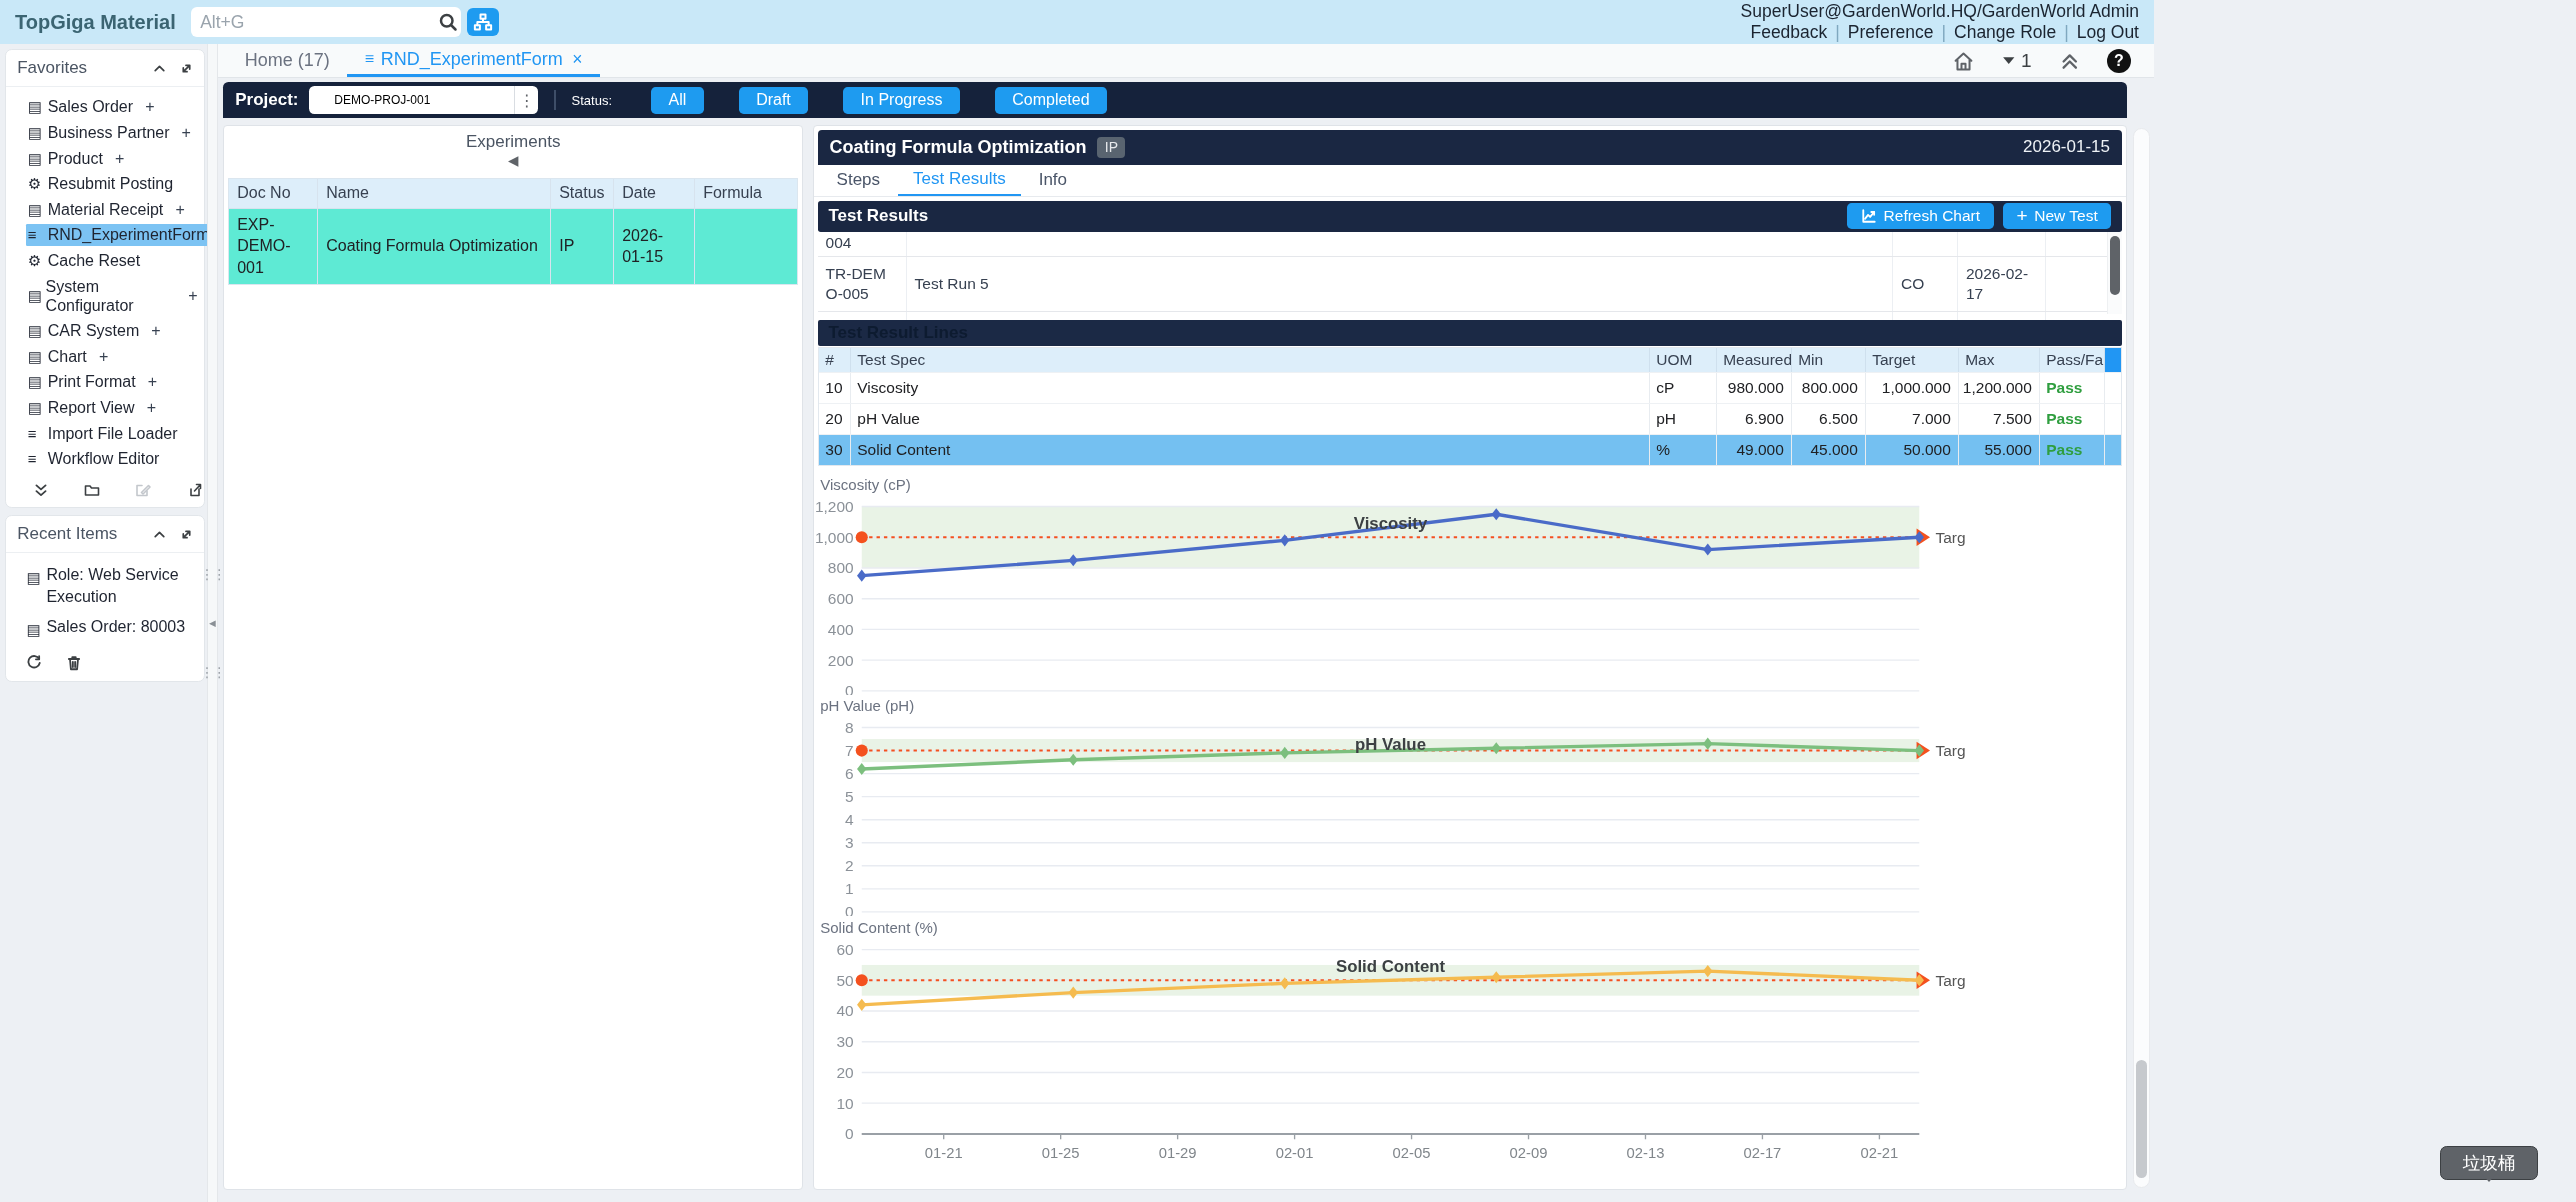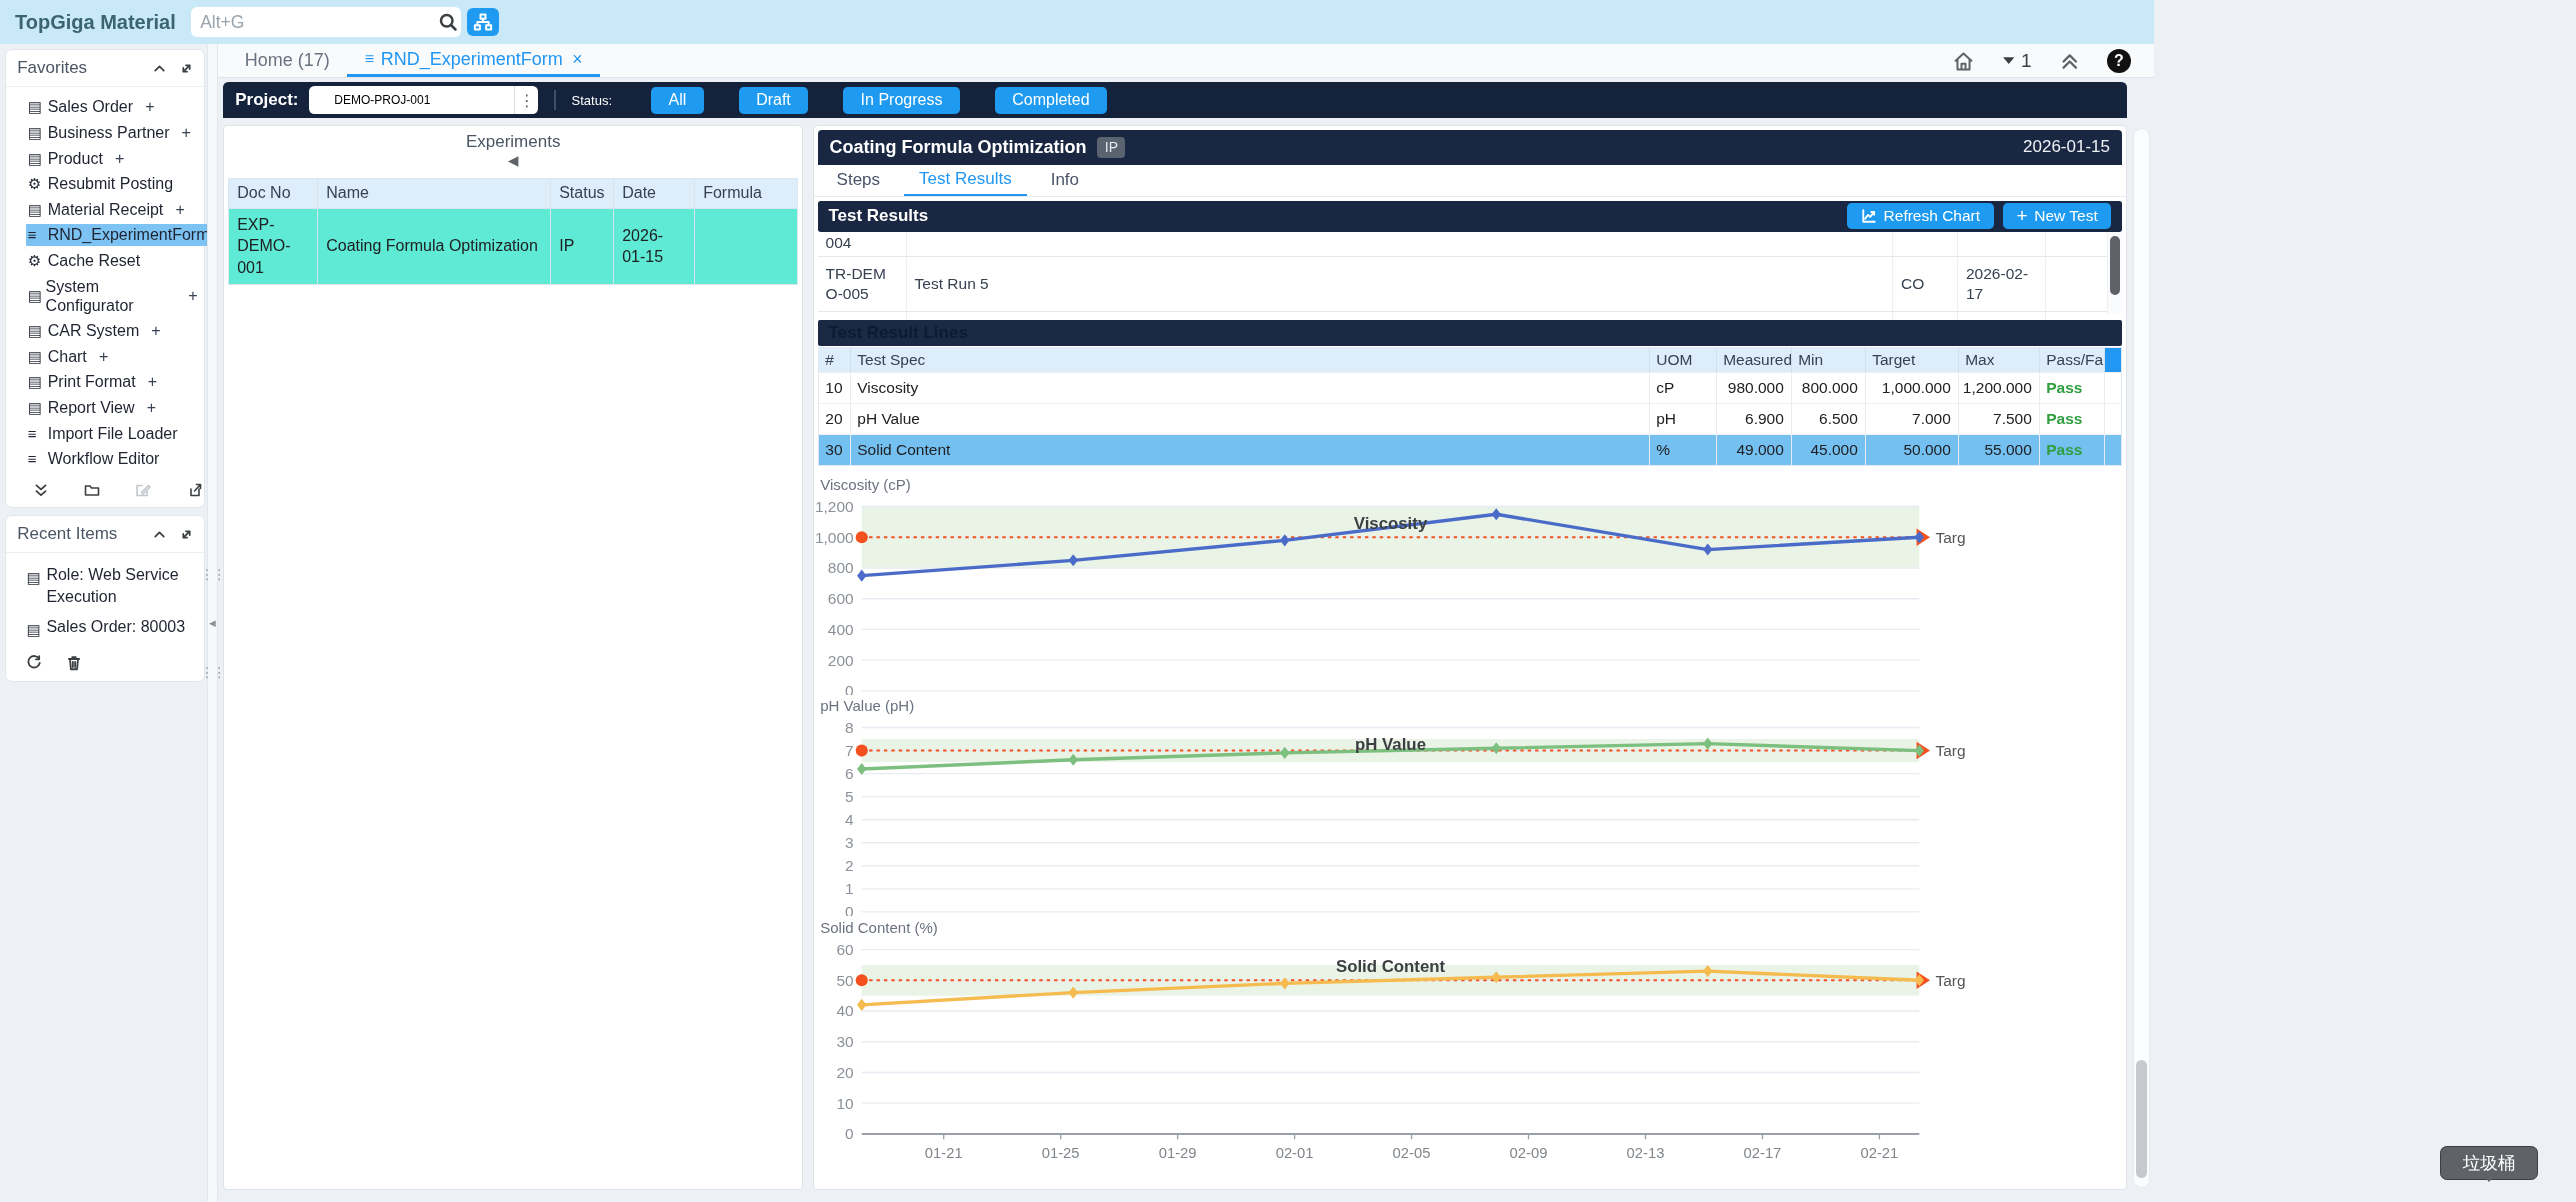--- a/index.html
+++ b/index.html
@@ -79,21 +79,21 @@
   .exp-rowr { border-top:0.7px solid #d7e3ee; cursor:pointer; }
   .exp-rowr.sel { background:#5eead4; }
   .exp-rowr > div { display:flex; align-items:center; line-height:21.5px; min-height:50px; }
 
   
   .detail-panel { flex:1; margin-left:9.4px; background:#fff; border:0.7px solid #dfe3e8; border-radius:4px; display:flex; flex-direction:column; overflow:hidden; position:relative; min-width:0; }
   .d-header { margin:4px 4px 0; height:35px; background:#1a2742; border-radius:4px 4px 0 0; display:flex; align-items:center; padding:0 12px; flex:none; }
   .d-title { color:#fff; font-size:18px; font-weight:bold; }
   .d-badge { margin-left:10.8px; background:#596470; color:#e8eaed; font-size:14px; padding:2.7px 7.4px; border-radius:4px; }
   .d-date { margin-left:auto; color:#eef2f6; font-size:17px; }
-  .d-tabs { height:32px; display:flex; align-items:stretch; gap:9px; padding-left:8px; border-bottom:0.7px solid #e7eaee; flex:none; }
+  .d-tabs { height:32px; display:flex; align-items:stretch; gap:3px; padding-left:8px; border-bottom:0.7px solid #e7eaee; flex:none; }
   .d-tab { display:flex; align-items:center; padding:0 15px; font-size:17px; color:#4a5568; cursor:pointer; }
   .d-tab.active { color:#2196f3; border-bottom:2.7px solid #2196f3; }
   .tr-bar { margin:4px 4px 0; height:31px; background:#1a2742; border-radius:2.7px; display:flex; align-items:center; padding:0 10.8px; flex:none; }
   .tr-title { color:#fff; font-size:17px; font-weight:bold; flex:1; }
   .tr-btn { height:25.6px; margin-left:9.4px; padding:0 13.5px; background:#1e9bf0; border:none; border-radius:4.7px; color:#fff; font-size:15.5px; font-family:"Liberation Sans",sans-serif; display:flex; align-items:center; gap:6.7px; cursor:pointer; }
 
   .runs { margin:0 4px; position:relative; flex:none; }
   .runs-grid { display:grid; grid-template-columns:89px 1fr 65px 88px 76px; }
   .runs-grid > div { border-right:0.7px solid #eceff3; padding:2.7px 8px; font-size:15.5px; color:#374151; }
   .runs-grid > div:last-child { border-right:none; }
@@ -151,20 +151,24 @@
     </div>
     <button class="menu-btn">
       <svg class="ic white" width="20" height="20" viewBox="0 0 16 16">
           <rect x="6" y="2" width="4" height="3.4"></rect>
           <rect x="1.5" y="10.5" width="4" height="3.4"></rect>
           <rect x="10.5" y="10.5" width="4" height="3.4"></rect>
           <path d="M8 5.4 v2.5 M3.5 10.5 v-2.6 h9 v2.6"></path>
         </svg>
     </button>
     <div class="spacer"></div>
+    <div class="userblock">
+      <div>SuperUser@GardenWorld.HQ/GardenWorld Admin</div>
+      <div class="userlinks"><span class="link">Feedback</span><span class="sep">|</span><span class="link">Preference</span><span class="sep">|</span><span class="link">Change Role</span><span class="sep">|</span><span class="link">Log Out</span></div>
+    </div>
   </header>
 
   <div class="shell">
 
     <aside class="sidebar">
       <div class="card">
         <div class="card-head">
           <div class="card-title">Favorites</div>
           <span class="hico">
               <svg class="ic" width="15" height="15" viewBox="0 0 14 14">

